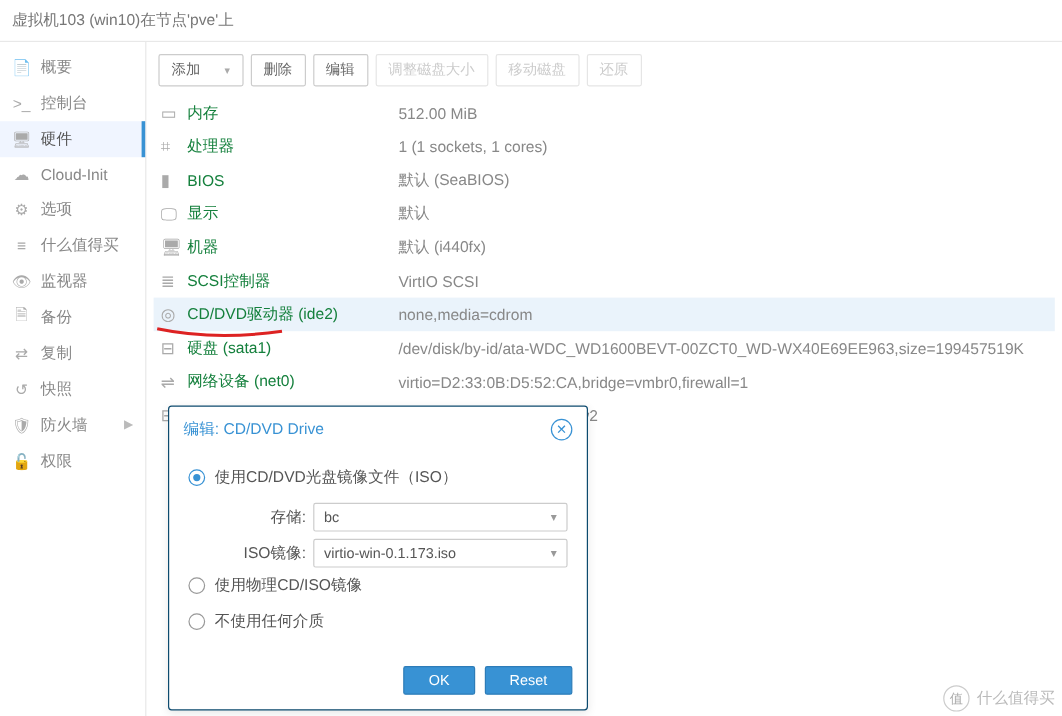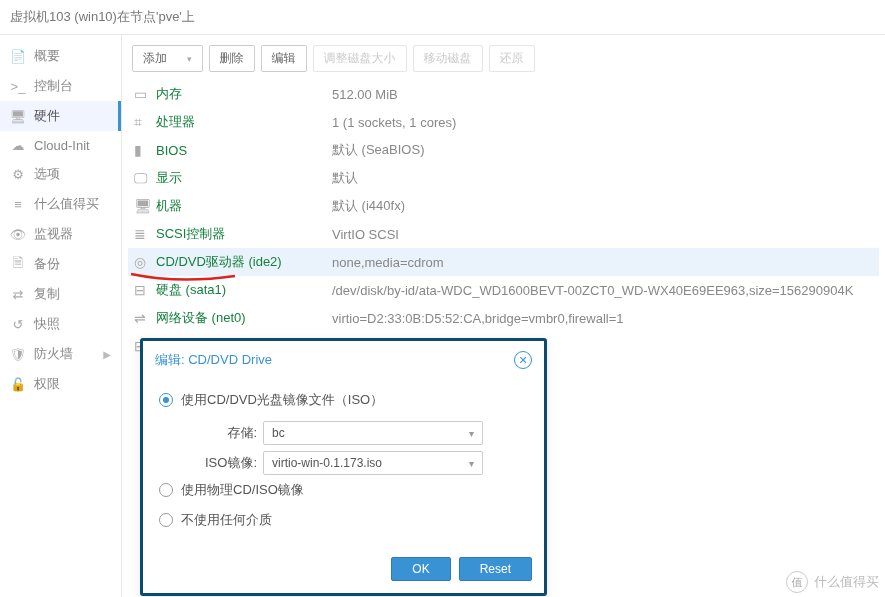--- a/index.html
+++ b/index.html
@@ -15,21 +15,21 @@
   .btn { border: 1px solid #ccc; background: #fff; padding: 4px 10px; font-size: 12px; color: #666; border-radius: 2px; cursor: pointer; display: inline-flex; align-items: center; gap: 20px; }
   .btn.disabled { color: #ccc; border-color: #e5e5e5; cursor: default; }
   .btn .caret { font-size: 9px; color: #aaa; }
   .hw-table { width: 100%; }
   .hw-row { display: flex; align-items: center; padding: 5px 6px; font-size: 13px; color: #888; border-bottom: 0; }
   .hw-row.selected { background: #eaf3fb; }
   .hw-icon { width: 22px; color: #aaa; font-size: 14px; }
   .hw-name { width: 176px; color: #15803d; }
   .hw-val { flex: 1; color: #888; }
   .red-underline { position: absolute; left: 129px; top: 270px; width: 108px; height: 18px; pointer-events: none; }
-  .dialog-mask { position: absolute; left: 140px; top: 338px; width: 407px; background: #fff; border: 3px solid #0c4a6e; border-radius: 3px; box-shadow: 0 2px 8px rgba(0,0,0,0.1); }
+  .dialog-mask { position: absolute; left: 140px; top: 338px; width: 350px; background: #fff; border: 1px solid #0c4a6e; border-radius: 3px; box-shadow: 0 2px 8px rgba(0,0,0,0.1); }
   .dlg-head { display: flex; justify-content: space-between; align-items: center; padding: 10px 12px 6px 12px; color: #3892d4; font-size: 13px; }
   .dlg-close { width: 18px; height: 18px; border: 1px solid #3892d4; border-radius: 50%; display: flex; align-items: center; justify-content: center; font-size: 11px; cursor: pointer; }
   .dlg-body { padding: 10px 16px 6px 16px; }
   .radio-row { display: flex; align-items: center; gap: 8px; margin: 6px 0 12px 0; color: #555; font-size: 13px; }
   .radio { width: 14px; height: 14px; border: 1px solid #3892d4; border-radius: 50%; display: inline-flex; align-items: center; justify-content: center; }
   .radio.unchecked { border-color: #999; }
   .radio .dot { width: 6px; height: 6px; background: #3892d4; border-radius: 50%; }
   .form-row { display: flex; align-items: center; margin: 6px 0; }
   .form-lbl { width: 104px; text-align: right; padding-right: 6px; color: #555; font-size: 13px; }
   .form-select { flex: 1; border: 1px solid #ccc; padding: 4px 8px; font-size: 12px; color: #555; position: relative; border-radius: 2px; display: flex; justify-content: space-between; align-items: center; cursor: pointer; max-width: 220px; }
@@ -142,21 +142,21 @@
           <span class="hw-val">VirtIO SCSI</span>
         </div>
       <div class="hw-row selected">
           <span class="hw-icon">◎</span>
           <span class="hw-name">CD/DVD驱动器 (ide2)</span>
           <span class="hw-val">none,media=cdrom</span>
         </div>
       <div class="hw-row">
           <span class="hw-icon">⊟</span>
           <span class="hw-name">硬盘 (sata1)</span>
-          <span class="hw-val">/dev/disk/by-id/ata-WDC_WD1600BEVT-00ZCT0_WD-WX40E69EE963,size=156290904K</span>
+          <span class="hw-val">/dev/disk/by-id/ata-WDC_WD1600BEVT-00ZCT0_WD-WX40E69EE963,size=199457519K</span>
         </div>
       <div class="hw-row">
           <span class="hw-icon">⇌</span>
           <span class="hw-name">网络设备 (net0)</span>
           <span class="hw-val">virtio=D2:33:0B:D5:52:CA,bridge=vmbr0,firewall=1</span>
         </div>
       <div class="hw-row">
           <span class="hw-icon">⊟</span>
           <span class="hw-name">未使用的磁盘 0</span>
           <span class="hw-val">bc:103/vm-103-disk-0.qcow2</span>

